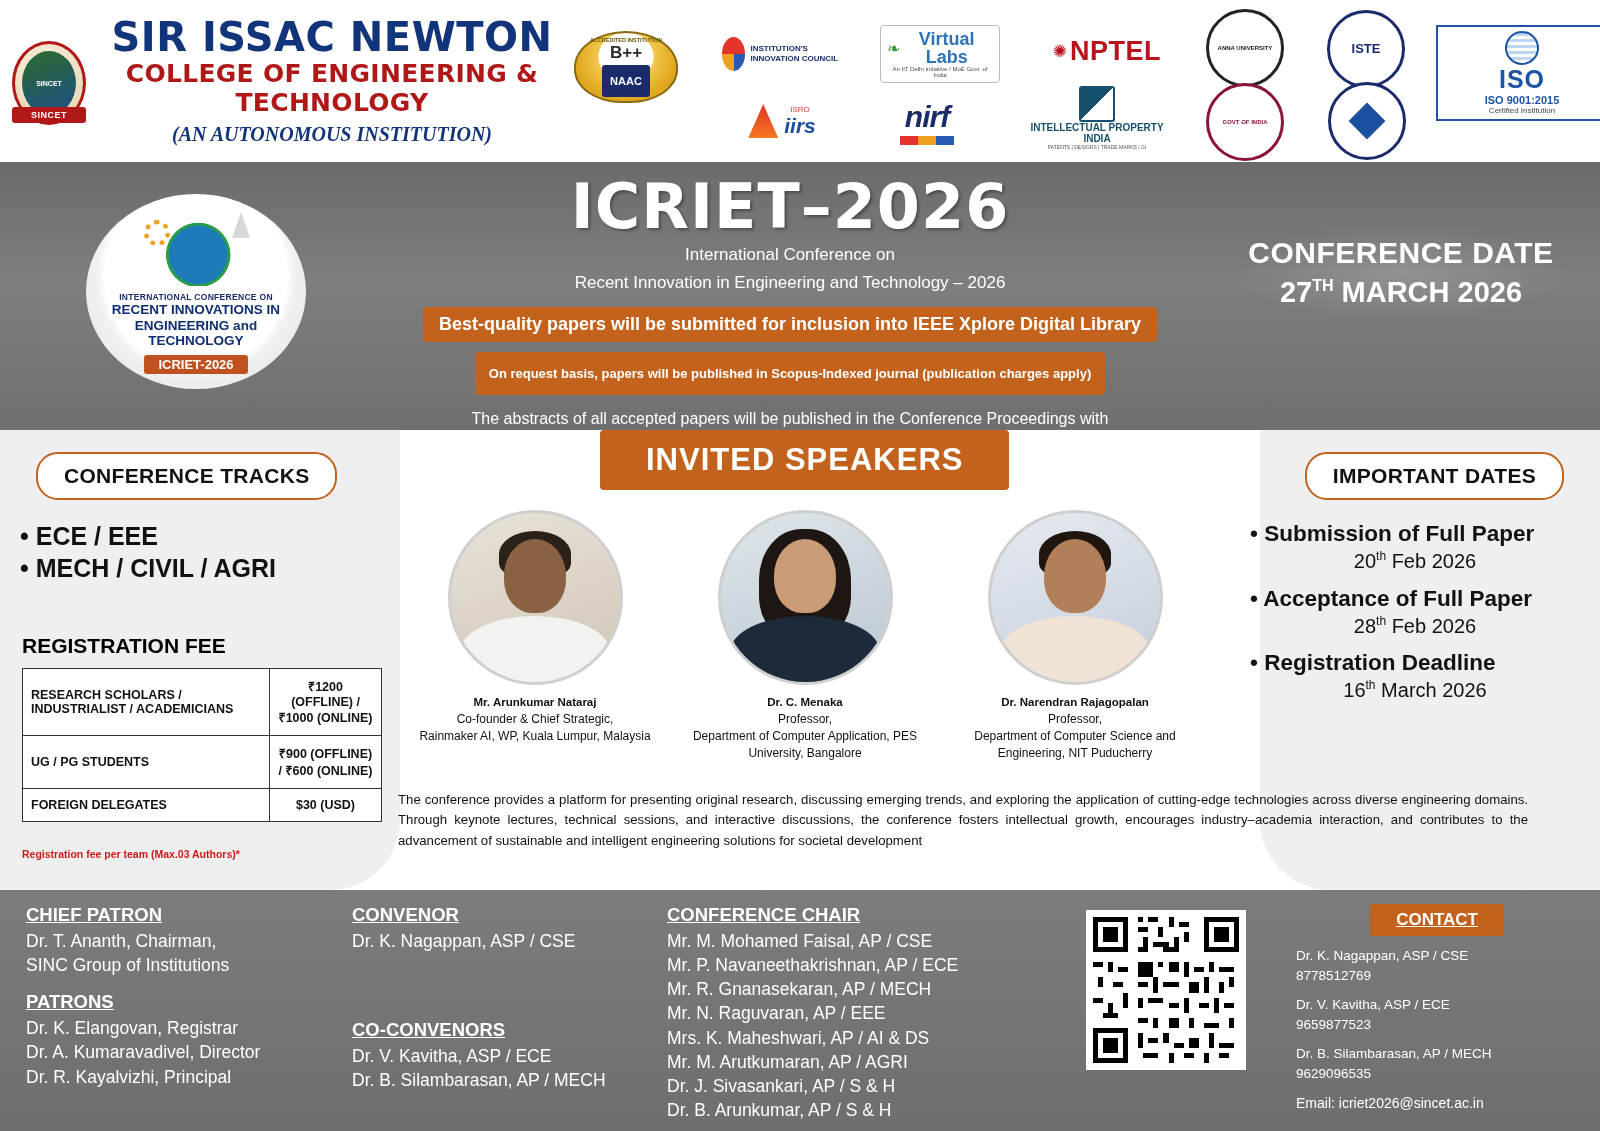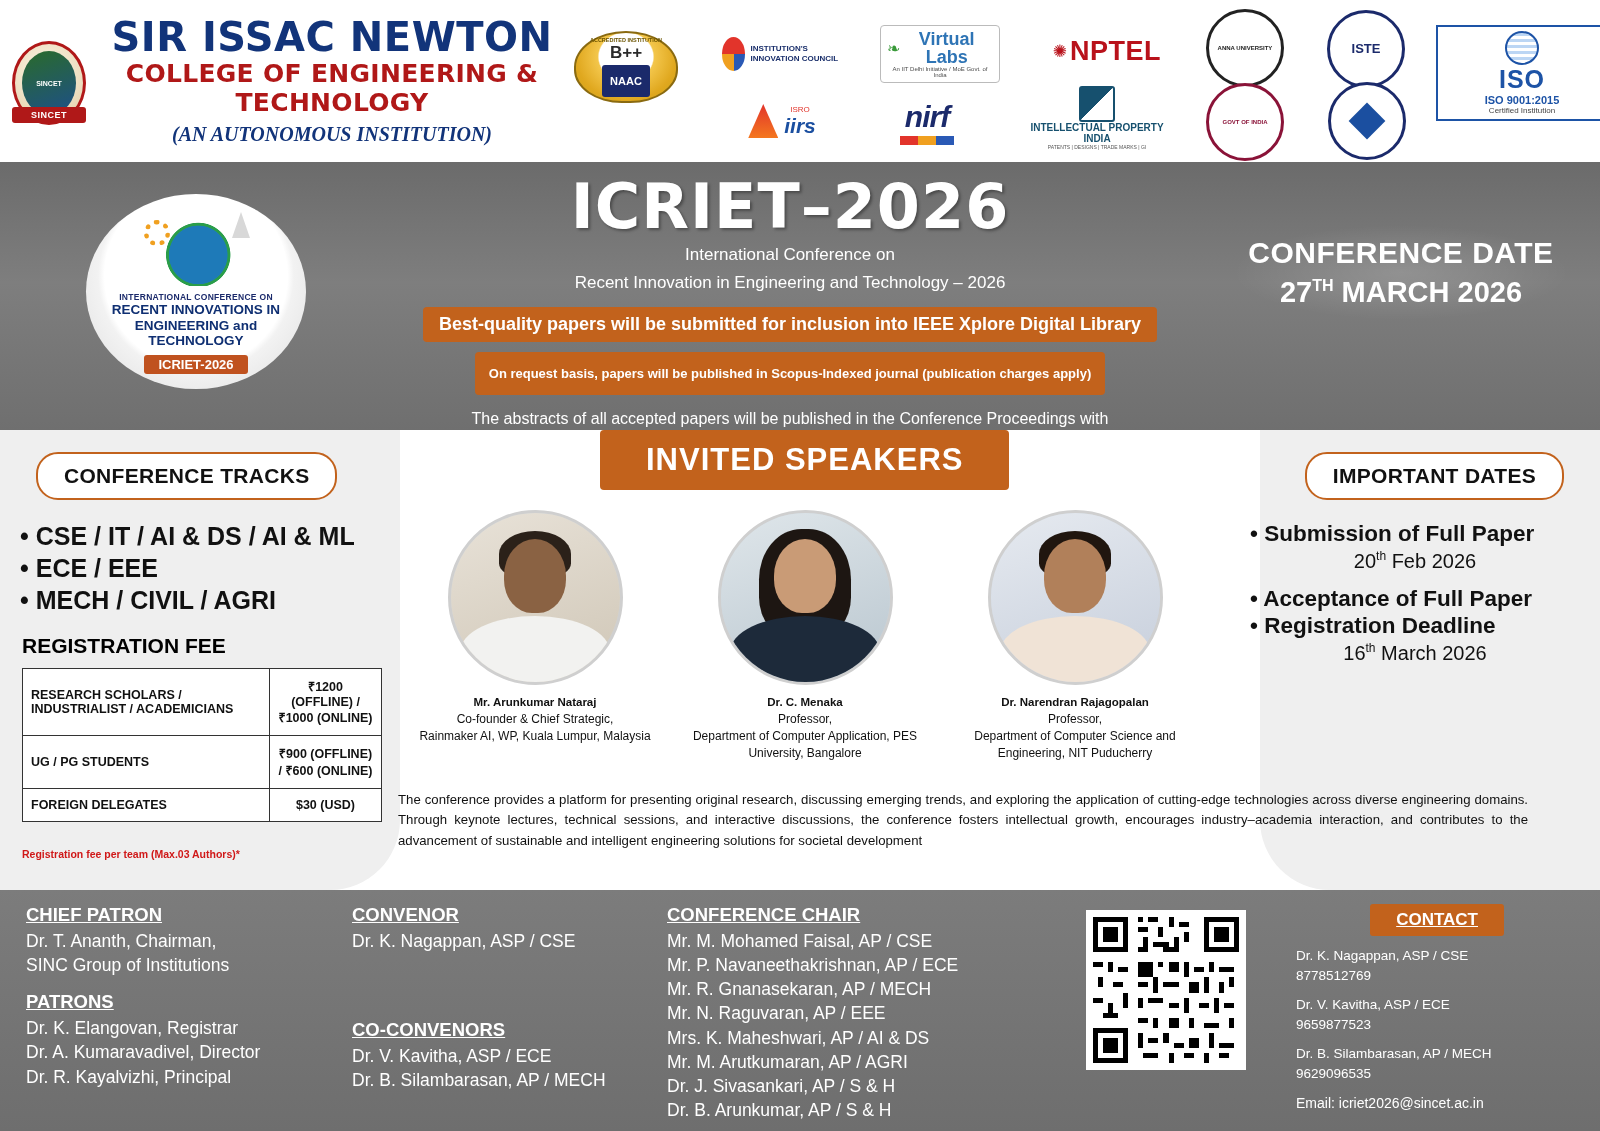--- a/index.html
+++ b/index.html
@@ -432,21 +432,20 @@
   </div>
 
   <div class="middle">
     <div class="mid-left-bg"></div>
     <div class="mid-right-bg"></div>
 
     <div class="tracks-chip-wrap">
       <div class="chip">CONFERENCE TRACKS</div>
     </div>
     <ul class="tracks-list">
-      <li>CSE / IT / AI &amp; DS / AI &amp; ML</li>
       <li>ECE / EEE</li>
       <li>MECH / CIVIL / AGRI</li>
     </ul>
 
     <div class="regfee-title">REGISTRATION FEE</div>
     <table class="fee-table">
       <tbody>
           <tr>
         <td>RESEARCH SCHOLARS / INDUSTRIALIST / ACADEMICIANS</td>
         <td class="fee">₹1200 (OFFLINE) / ₹1000 (ONLINE)</td>
@@ -504,20 +503,23 @@
 
     <div class="dates-chip-wrap">
       <div class="chip">IMPORTANT DATES</div>
     </div>
     <div class="dates-list">
       <div class="d-item">Submission of Full Paper</div>
       <div class="d-val">
         <span>20</span><sup>th</sup><span> Feb 2026</span>
       </div>
       <div class="d-item">Acceptance of Full Paper</div>
+      <div class="d-val">
+        <span>28</span><sup>th</sup><span> Feb 2026</span>
+      </div>
       <div class="d-item">Registration Deadline</div>
       <div class="d-val">
         <span>16</span><sup>th</sup><span> March 2026</span>
       </div>
     </div>
   </div>
 
   <div class="footer">
 
     <div class="f-col col1">

